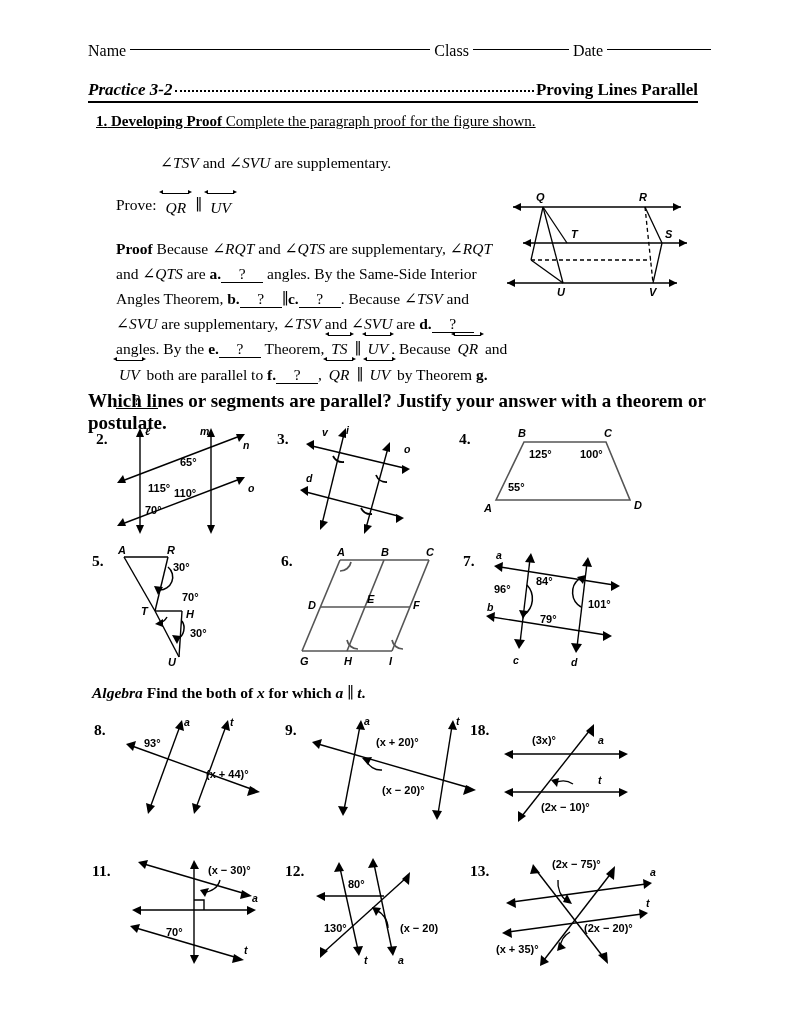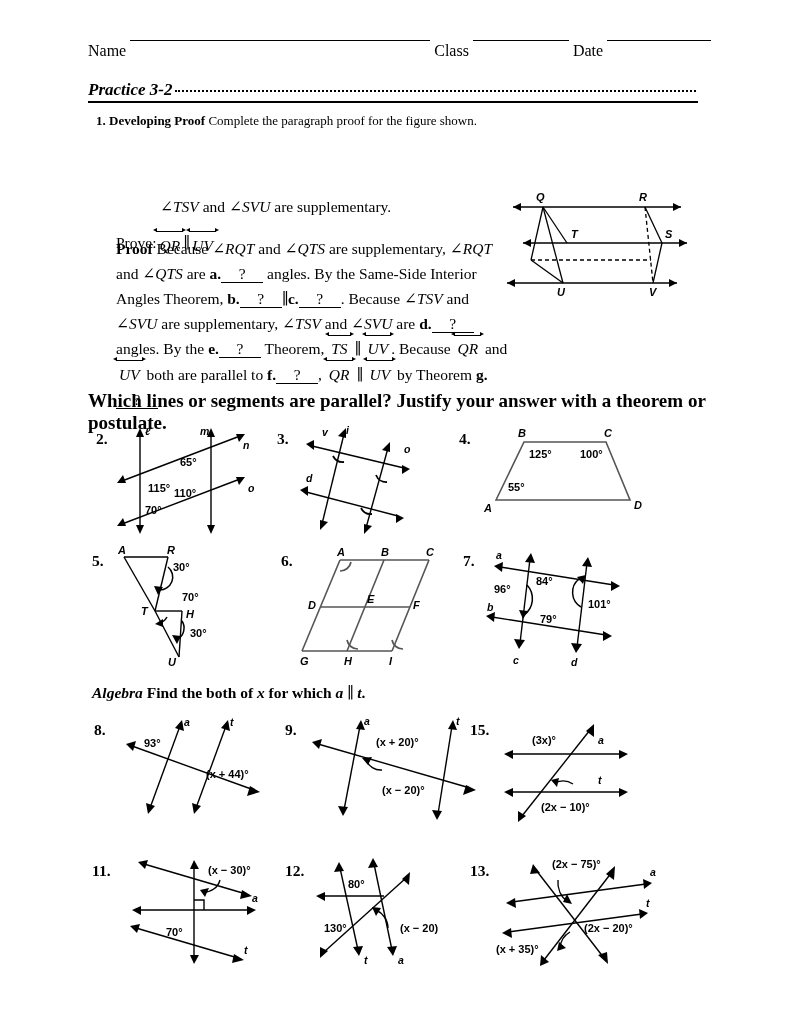--- a/index.html
+++ b/index.html
@@ -20,21 +20,21 @@
     left: 0; top: 0;
     width: 791px; height: 1024px;
   }
 
   
   .hdr-row {
     position: absolute;
     left: 88px; top: 42px;
     width: 610px;
     display: flex;
-    align-items: flex-start;
+    align-items: center;
     font-size: 16px;
   }
   .hdr-label { white-space: nowrap; }
   .rule {
     border-bottom: 1px solid #000;
     flex: 0 0 auto;
     height: 0;
     position: relative;
     top: -2px;
     margin: 0 4px;
@@ -62,36 +62,38 @@
     position: relative;
     top: -3px;
     margin: 0 2px;
   }
   .title-right { white-space: nowrap; }
 
   
   .q1-line {
     position: absolute;
     left: 96px; top: 113px;
-    font-size: 13px;
+    font-size: 15px;
     width: 600px;
+    text-decoration: underline;
   }
   .q1-line b { font-weight: bold; }
 
   .given-block {
     position: absolute;
     left: 116px; top: 152px;
     font-size: 15.5px;
     line-height: 1.42;
   }
-  .given-ind { display: block; padding-left: 44px; margin-top: 44px; }
+  .given-ind { display: block; padding-left: 44px; }
   .prove-row {
     display: flex;
     align-items: flex-end;
-    margin-top: 14px;
+    gap: 6px;
+    margin-top: 20px;
   }
   .italic { font-style: italic; }
 
   
   .ovl {
     display: inline-block;
     position: relative;
     font-style: italic;
     padding: 0 3px;
     line-height: 1.05;
@@ -179,20 +181,21 @@
     <span class="rule rule-name"></span>
     <span class="hdr-label">Class</span>
     <span class="rule rule-class"></span>
     <span class="hdr-label">Date</span>
     <span class="rule rule-date"></span>
   </div>
 
   <div class="title-row">
     <span class="title-left">Practice 3-2</span>
     <span class="title-dots"></span>
+    <span class="title-right">Proving Lines Parallel</span>
   </div>
 
   <div class="q1-line">
     <b>1.</b>
     <b>Developing Proof</b>
     <span>Complete the paragraph proof for the figure shown.</span>
   </div>
 
   <div class="given-block">
     <div class="given-ind">
@@ -549,21 +552,21 @@
         <text x="54" y="13">a</text>
         <text x="146" y="13">t</text>
       </g>
       <g font-size="11" fill="#000">
         <text x="66" y="34">(x + 20)°</text>
         <text x="72" y="82">(x − 20)°</text>
       </g>
     </svg>
   </div>
 
-  <div class="qnum" style="left:470px; top:721px;">15.</div>
+  <div class="qnum" style="left:470px; top:721px;">18.</div>
   <div class="fig" style="left:498px; top:712px;">
     <svg width="175" height="112" viewBox="0 0 175 112">
       <g stroke="#000" stroke-width="1.4" fill="none">
 
         <line x1="12" y1="42" x2="124" y2="42"></line>
         <polygon points="6,42 15,38 15,47" fill="#000" stroke="none"></polygon>
         <polygon points="130,42 121,38 121,47" fill="#000" stroke="none"></polygon>
 
         <line x1="12" y1="80" x2="124" y2="80"></line>
         <polygon points="6,80 15,76 15,85" fill="#000" stroke="none"></polygon>

